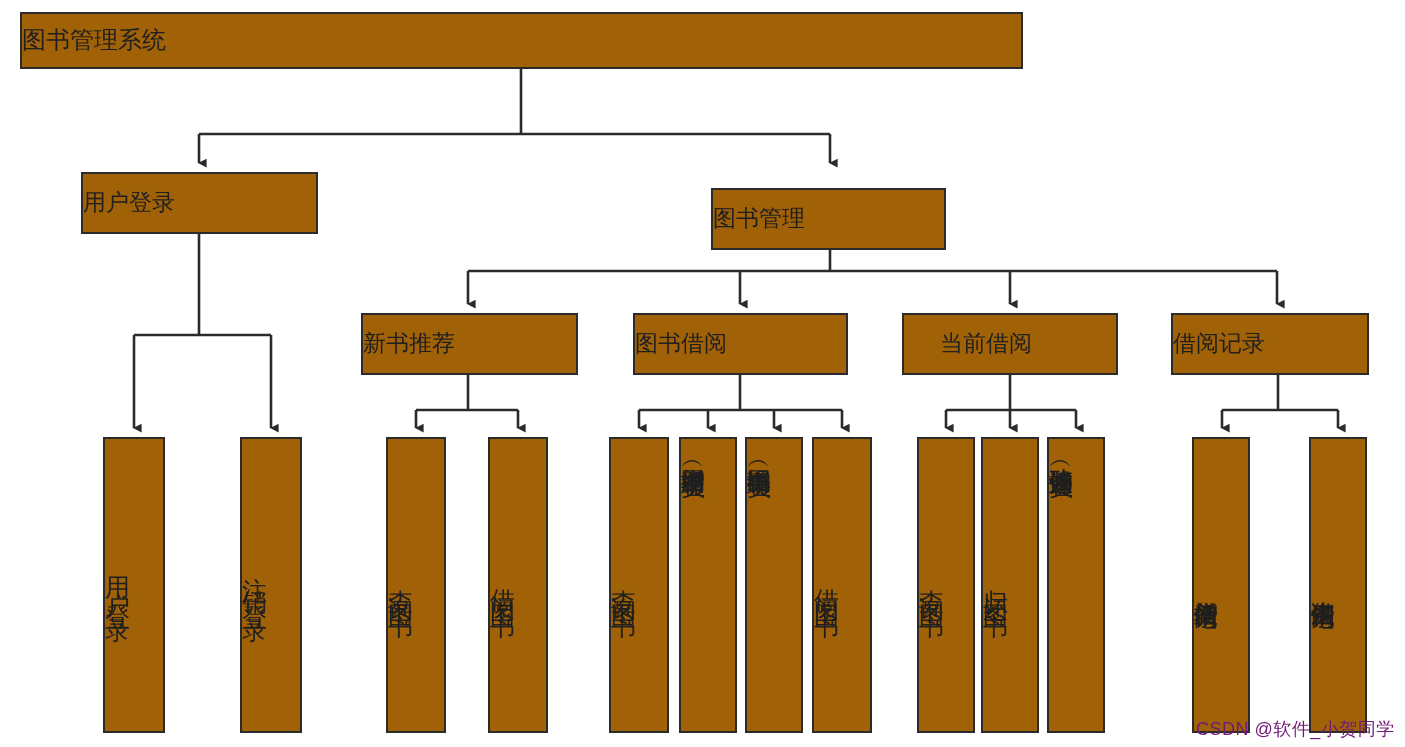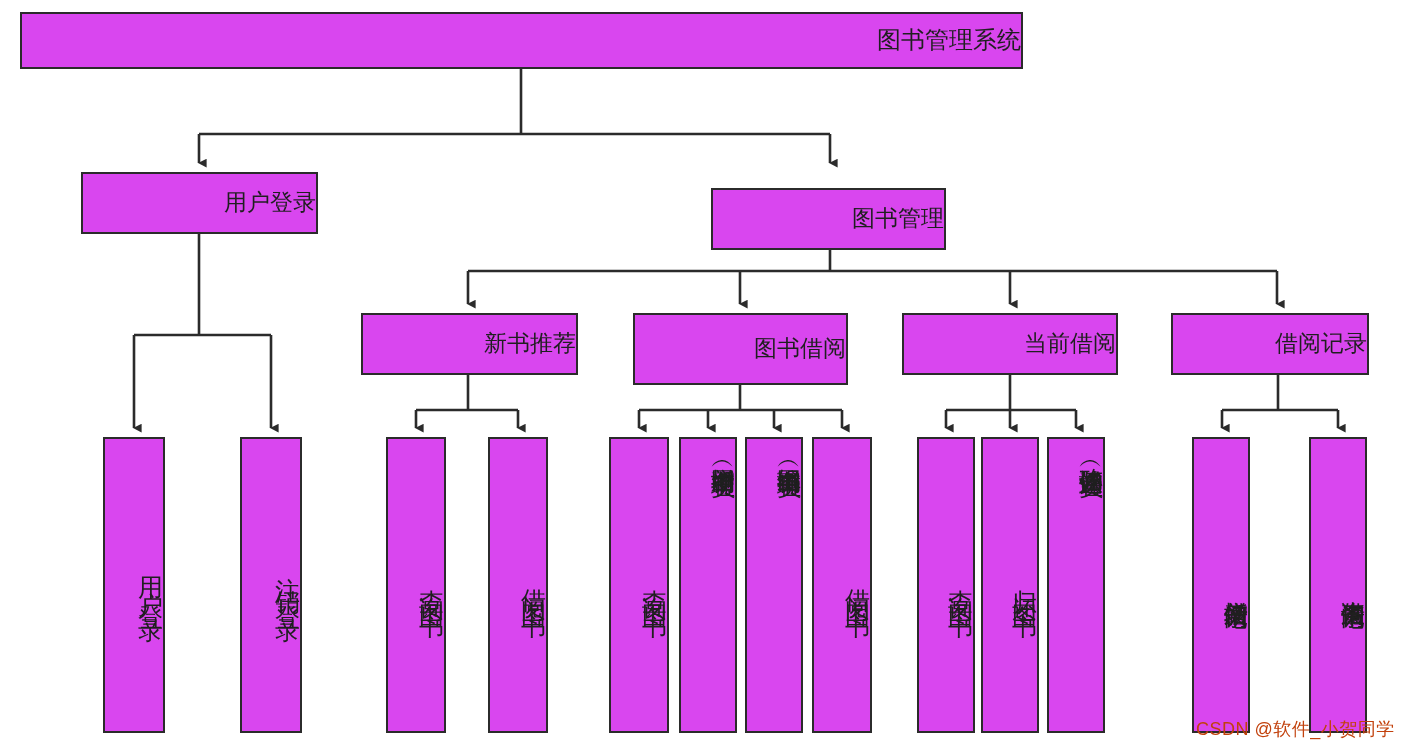--- a/index.html
+++ b/index.html
@@ -24,25 +24,25 @@
     position: absolute;
     left: 0;
     top: 0;
     width: 1405px;
     height: 747px;
     pointer-events: none;
   }
   .node {
     position: absolute;
     box-sizing: border-box;
-    background: #d946ef;
+    background: #a16207;
     border: 2.5px solid #2b2b2b;
     display: flex;
     align-items: center;
-    justify-content: flex-end;
+    justify-content: flex-start;
     overflow: hidden;
   }
   .node-label {
     color: #1f1f1f;
     line-height: 1.18;
     text-align: center;
     white-space: nowrap;
   }
   
   .node.horiz .node-label {
@@ -61,21 +61,21 @@
     font-size: 25px;
     letter-spacing: 5px;
     line-height: 1;
   }
   .node.vert.wide-leaf .node-label { letter-spacing: 14px; }
   .node.vert.mid-leaf .node-label { letter-spacing: 8px; }
   .node.vert.tight-leaf .node-label { letter-spacing: 1px; font-size: 24px; }
   .node.vert.center-v { align-items: center; padding-top: 0; }
   .watermark {
     position: absolute;
-    color: #c2410c;
+    color: #701a75;
     font-size: 18px;
     white-space: nowrap;
     letter-spacing: 0.5px;
   }
 </style>
 </head>
 <body>
 
 <div id="diagram-root">
 
@@ -138,25 +138,25 @@
   </div>
 
   <div class="node horiz" style="left:711px; top:188px; width:235px; height:62px;">
     <span class="node-label">图书管理</span>
   </div>
 
   <div class="node horiz" style="left:361px; top:313px; width:217px; height:62px;">
     <span class="node-label">新书推荐</span>
   </div>
 
-  <div class="node horiz" style="left:633px; top:313px; width:215px; height:72px;">
+  <div class="node horiz" style="left:633px; top:313px; width:215px; height:62px;">
     <span class="node-label">图书借阅</span>
   </div>
 
-  <div class="node horiz" style="left:902px; top:313px; width:216px; height:62px;">
+  <div class="node horiz" style="left:902px; top:313px; width:216px; height:62px;padding-left:36px;">
     <span class="node-label">当前借阅</span>
   </div>
 
   <div class="node horiz" style="left:1171px; top:313px; width:198px; height:62px;">
     <span class="node-label">借阅记录</span>
   </div>
 
   <div class="node vert wide-leaf center-v" style="left:103px; top:437px; width:62px; height:296px;">
     <span class="node-label">用户登录</span>
   </div>

